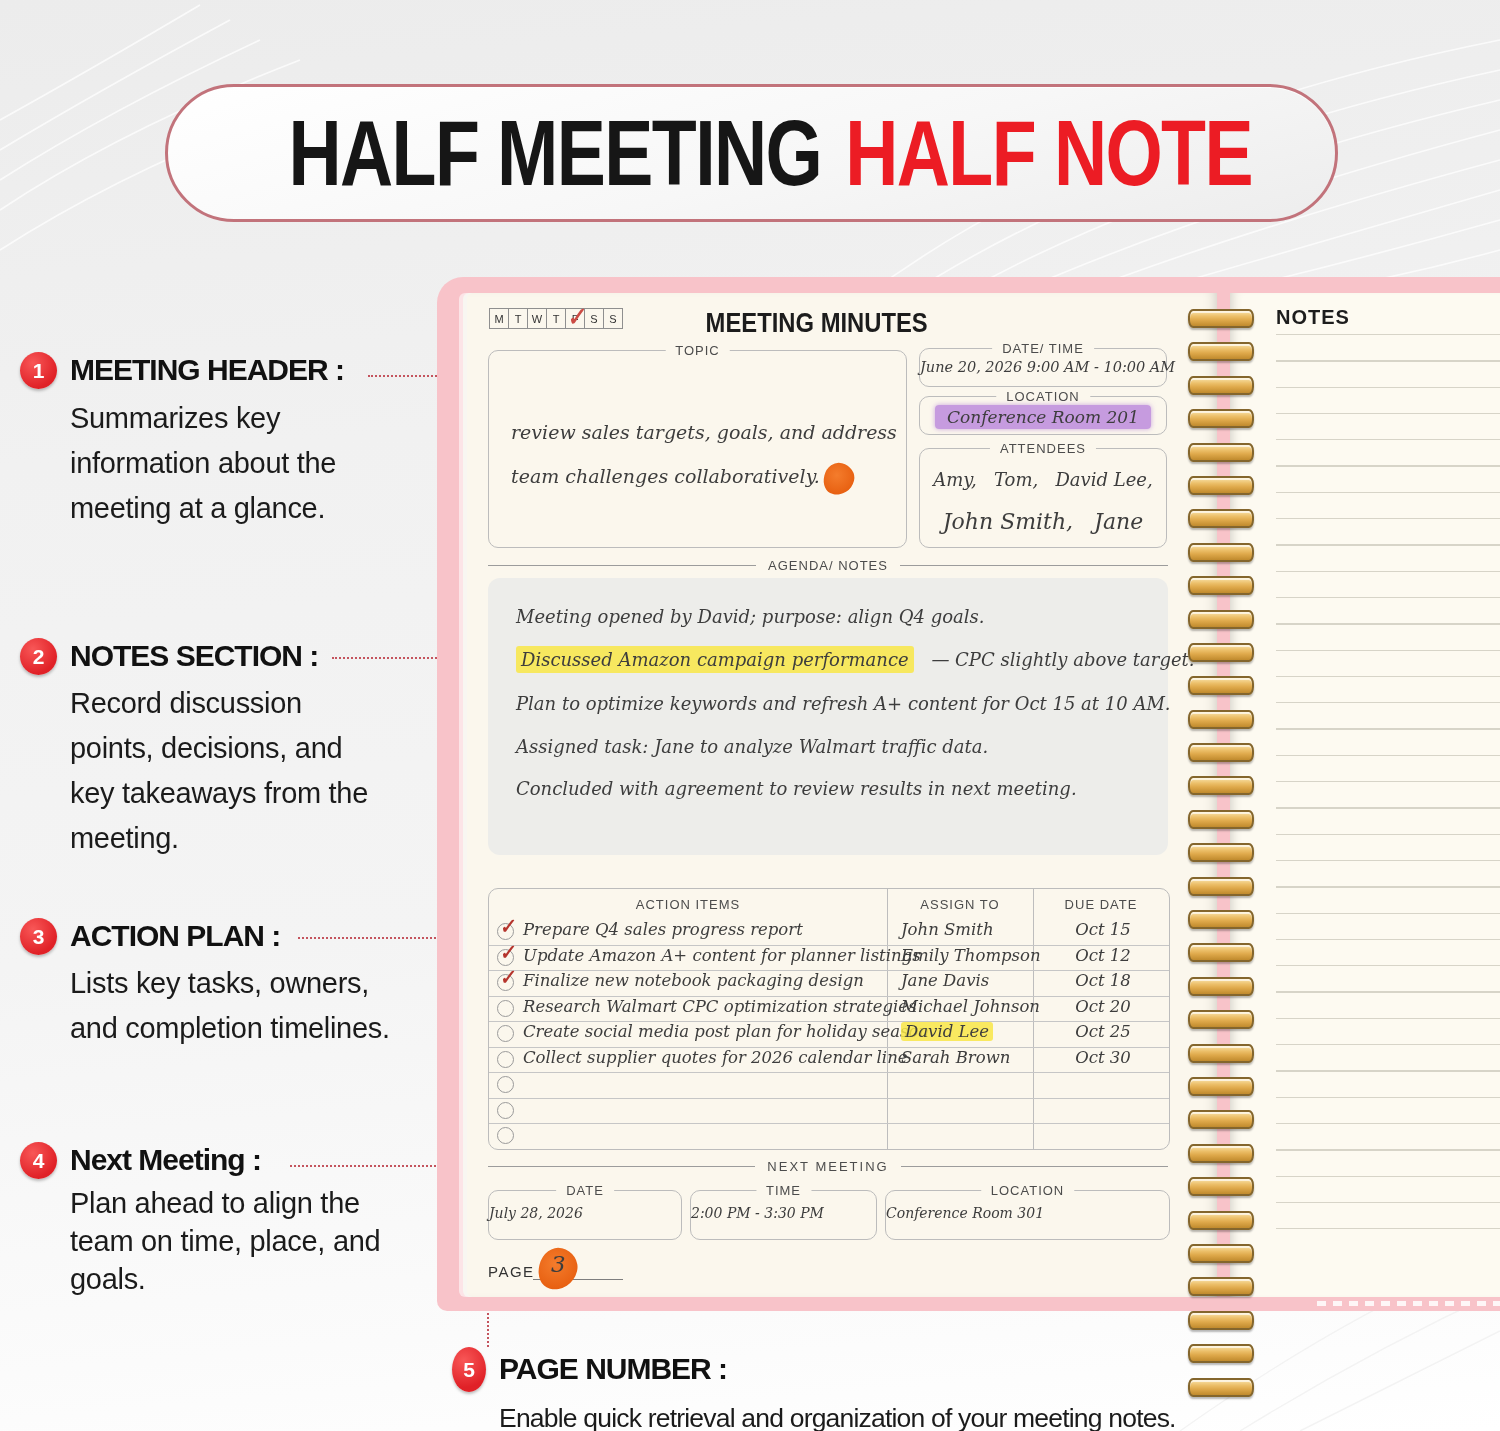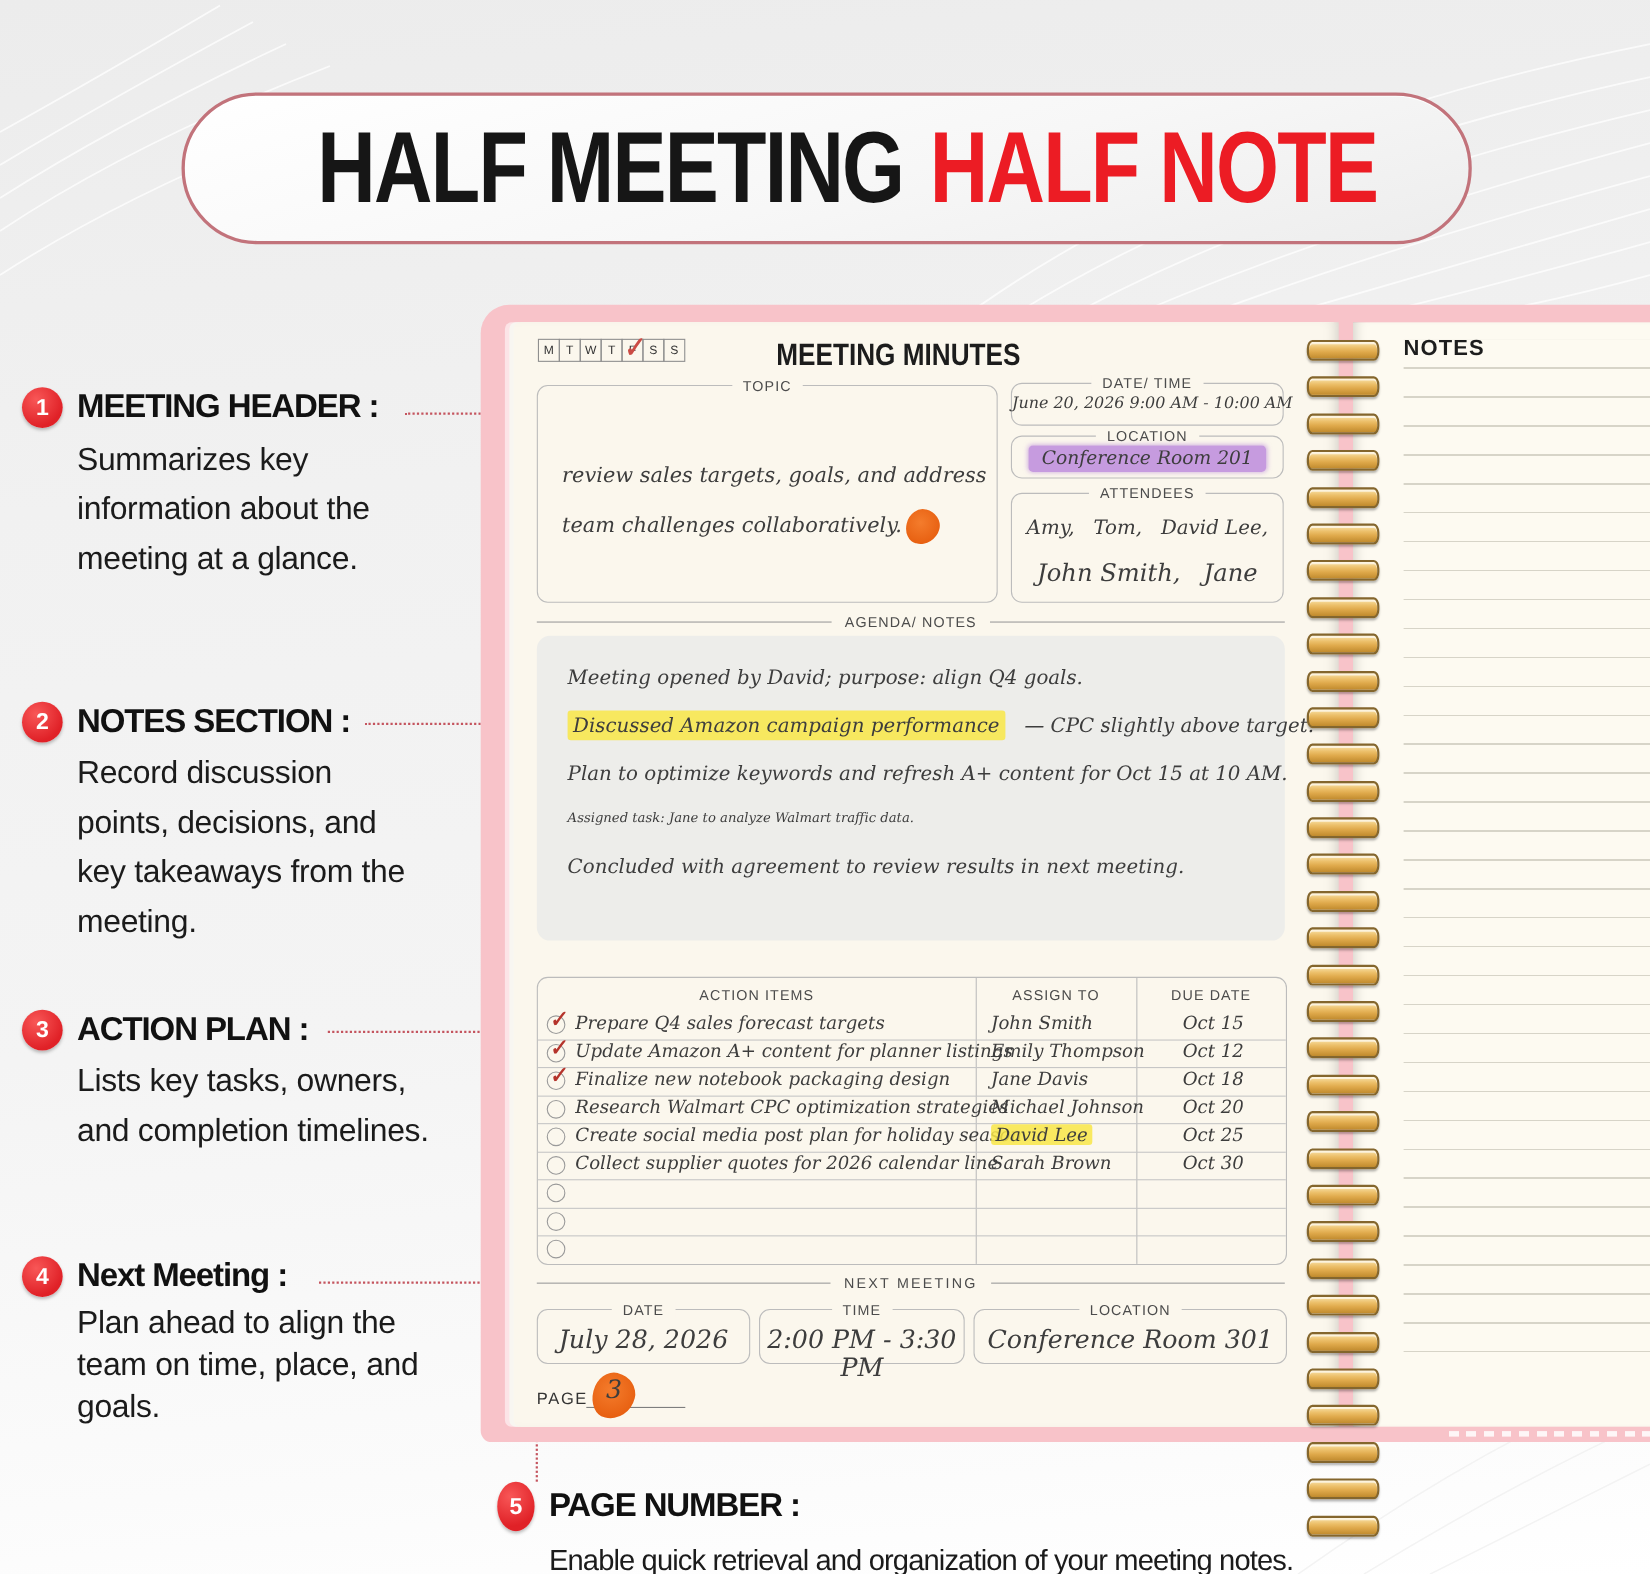--- a/index.html
+++ b/index.html
@@ -71,21 +71,21 @@
   .ahead{position:absolute; top:0; left:0; right:0; height:30px;}
   .ahead .lbl{position:absolute; top:8px; text-align:center;}
   .arow{position:absolute; left:0; right:0; height:25.5px;}
   .arow.rule{border-bottom:1px solid #c6c6c6;}
   .acheck{position:absolute; left:8px; top:4px; width:15px; height:15px; border:1.5px solid #9a9a9a; border-radius:50%;}
   .acheck .tick{position:absolute; left:1px; top:-9px; color:#b5342c; font-size:19px; font-weight:700; font-style:italic; transform:rotate(-8deg);}
   .atask{position:absolute; left:34px; top:1px; font-size:16.5px; white-space:nowrap;}
   .aassign{position:absolute; left:412px; top:1px; font-size:16.5px; white-space:nowrap;}
   .adue{position:absolute; left:548px; width:132px; text-align:center; top:1px; font-size:16.5px;}
   
-  .nm-box .hw{display:block; text-align:center; font-size:23px; margin-top:14px;font-style:italic;}
+  .nm-box .hw{display:block; text-align:left; font-size:14px; margin-top:14px;font-style:italic;}
   .pageno-line{position:absolute; height:1px; background:#7e7e7e;}
   
   .rules{position:absolute; background:repeating-linear-gradient(180deg, transparent 0 25px, #d7d4c8 25px 26.3px);}
   .notes-title{position:absolute; font-weight:700; font-size:20px; letter-spacing:1px; color:#1d1d1d;}
   .perf{position:absolute; height:5px; background:repeating-linear-gradient(90deg,#ffffff 0 9px, rgba(255,255,255,0) 9px 16px); opacity:.85;}
 </style>
 </head>
 <body>
 
 <div id="canvas">
@@ -188,37 +188,37 @@
 
       <div class="divline" style="left:21px; top:265px; width:680px;">
         <span class="line"></span>
         <span class="lbl" style="letter-spacing:1px;">AGENDA/ NOTES</span>
         <span class="line"></span>
       </div>
       <div class="agendabox" style="left:21px; top:285px; width:680px; height:277px;">
         <div class="hw" style="position:absolute; left:28px; top:28px; font-size:18px; white-space:nowrap;">Meeting opened by David; purpose: align Q4 goals.</div>
         <div style="position:absolute; left:28px; top:71px; white-space:nowrap;"><span class="hl-y hw" style="font-size:18px;">Discussed Amazon campaign performance</span><span class="hw" style="font-size:18px;margin-left:12px;"> — CPC slightly above target.</span></div>
         <div class="hw" style="position:absolute; left:28px; top:115px; font-size:18px; white-space:nowrap;">Plan to optimize keywords and refresh A+ content for Oct 15 at 10 AM.</div>
-        <div class="hw" style="position:absolute; left:28px; top:158px; font-size:12px; white-space:nowrap;">Assigned task: Jane to analyze Walmart traffic data.</div>
+        <div class="hw" style="position:absolute; left:28px; top:158px; font-size:18px; white-space:nowrap;">Assigned task: Jane to analyze Walmart traffic data.</div>
         <div class="hw" style="position:absolute; left:28px; top:200px; font-size:18px; white-space:nowrap;">Concluded with agreement to review results in next meeting.</div>
       </div>
 
       <div class="atable" style="left:21px; top:595px; width:680px; height:260px;">
         <div class="acol-line" style="left:398px;"></div>
         <div class="acol-line" style="left:544px;"></div>
         <div class="ahead">
           <span class="lbl" style="left:0; width:398px;">ACTION ITEMS</span>
           <span class="lbl" style="left:398px; width:146px;">ASSIGN TO</span>
           <span class="lbl" style="left:544px; width:136px;">DUE DATE</span>
         </div>
         <div class="arow rule" style="top:30px;">
           <span class="acheck">
               <span class="tick">✓</span>
             </span>
-          <span class="atask hw">Prepare Q4 sales forecast targets</span>
+          <span class="atask hw">Prepare Q4 sales progress report</span>
           <span class="aassign hw">John Smith</span>
           <span class="adue hw">Oct 15</span>
         </div>
         <div class="arow rule" style="top:55.5px;">
           <span class="acheck">
               <span class="tick">✓</span>
             </span>
           <span class="atask hw">Update Amazon A+ content for planner listings</span>
           <span class="aassign hw">Emily Thompson</span>
           <span class="adue hw">Oct 12</span>

